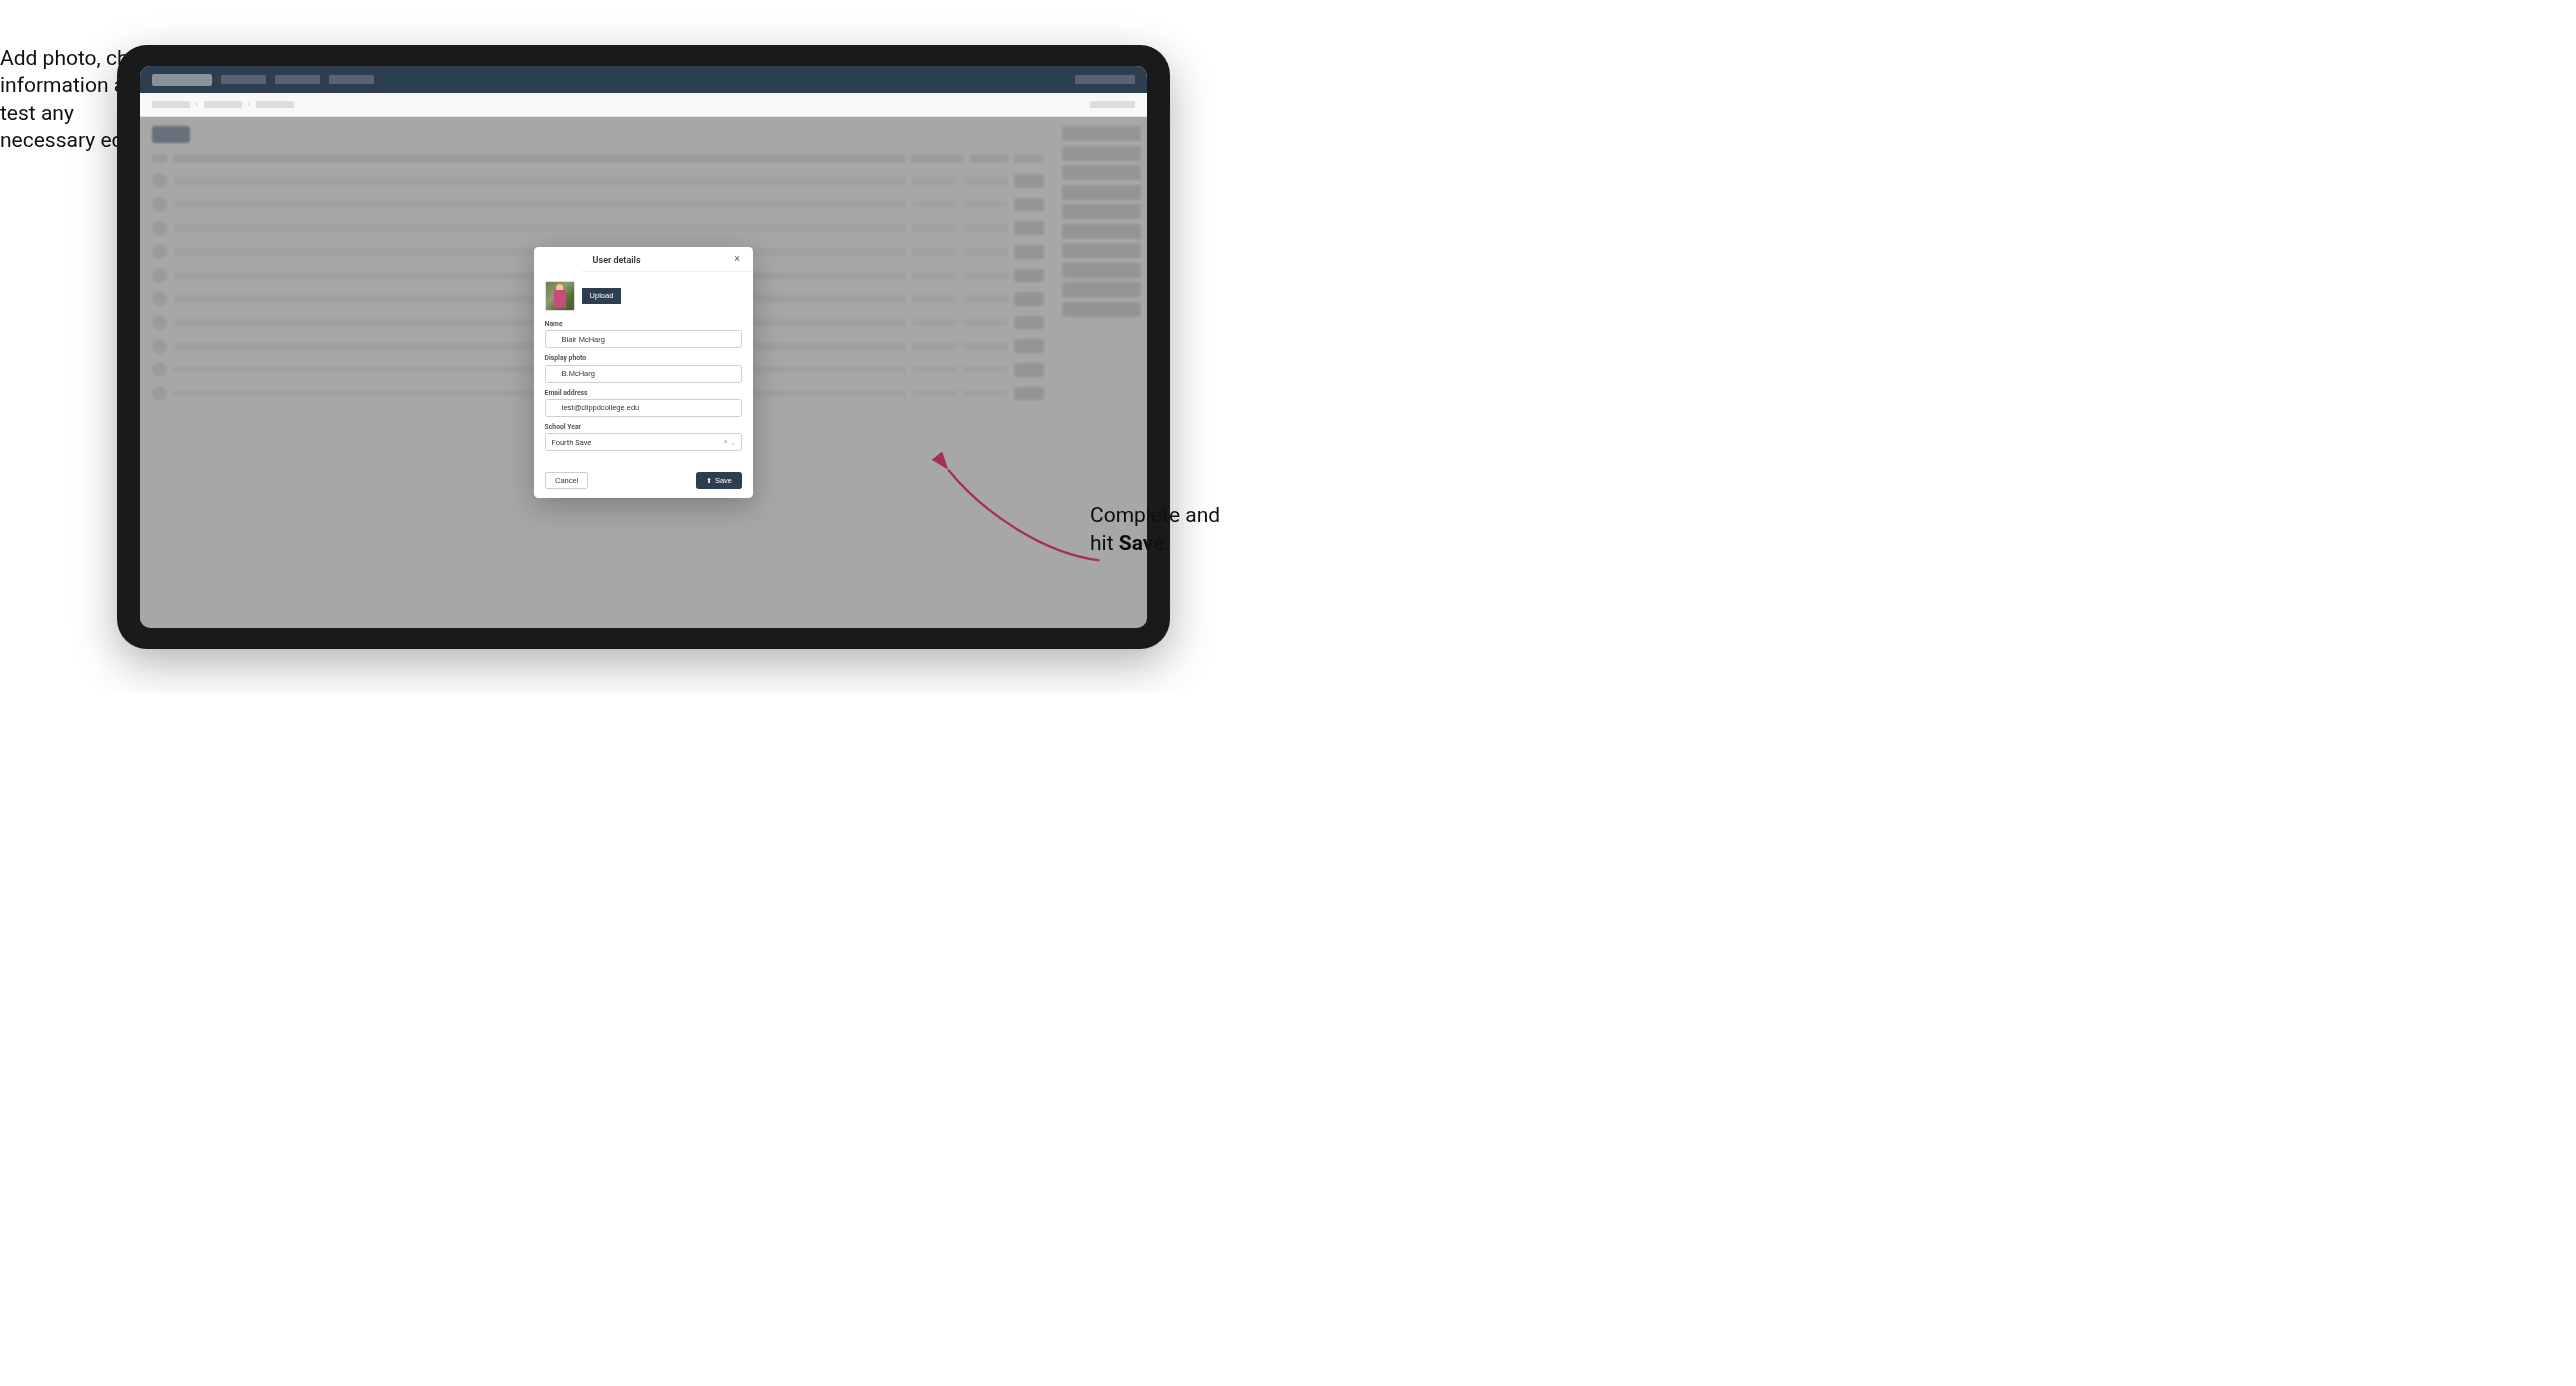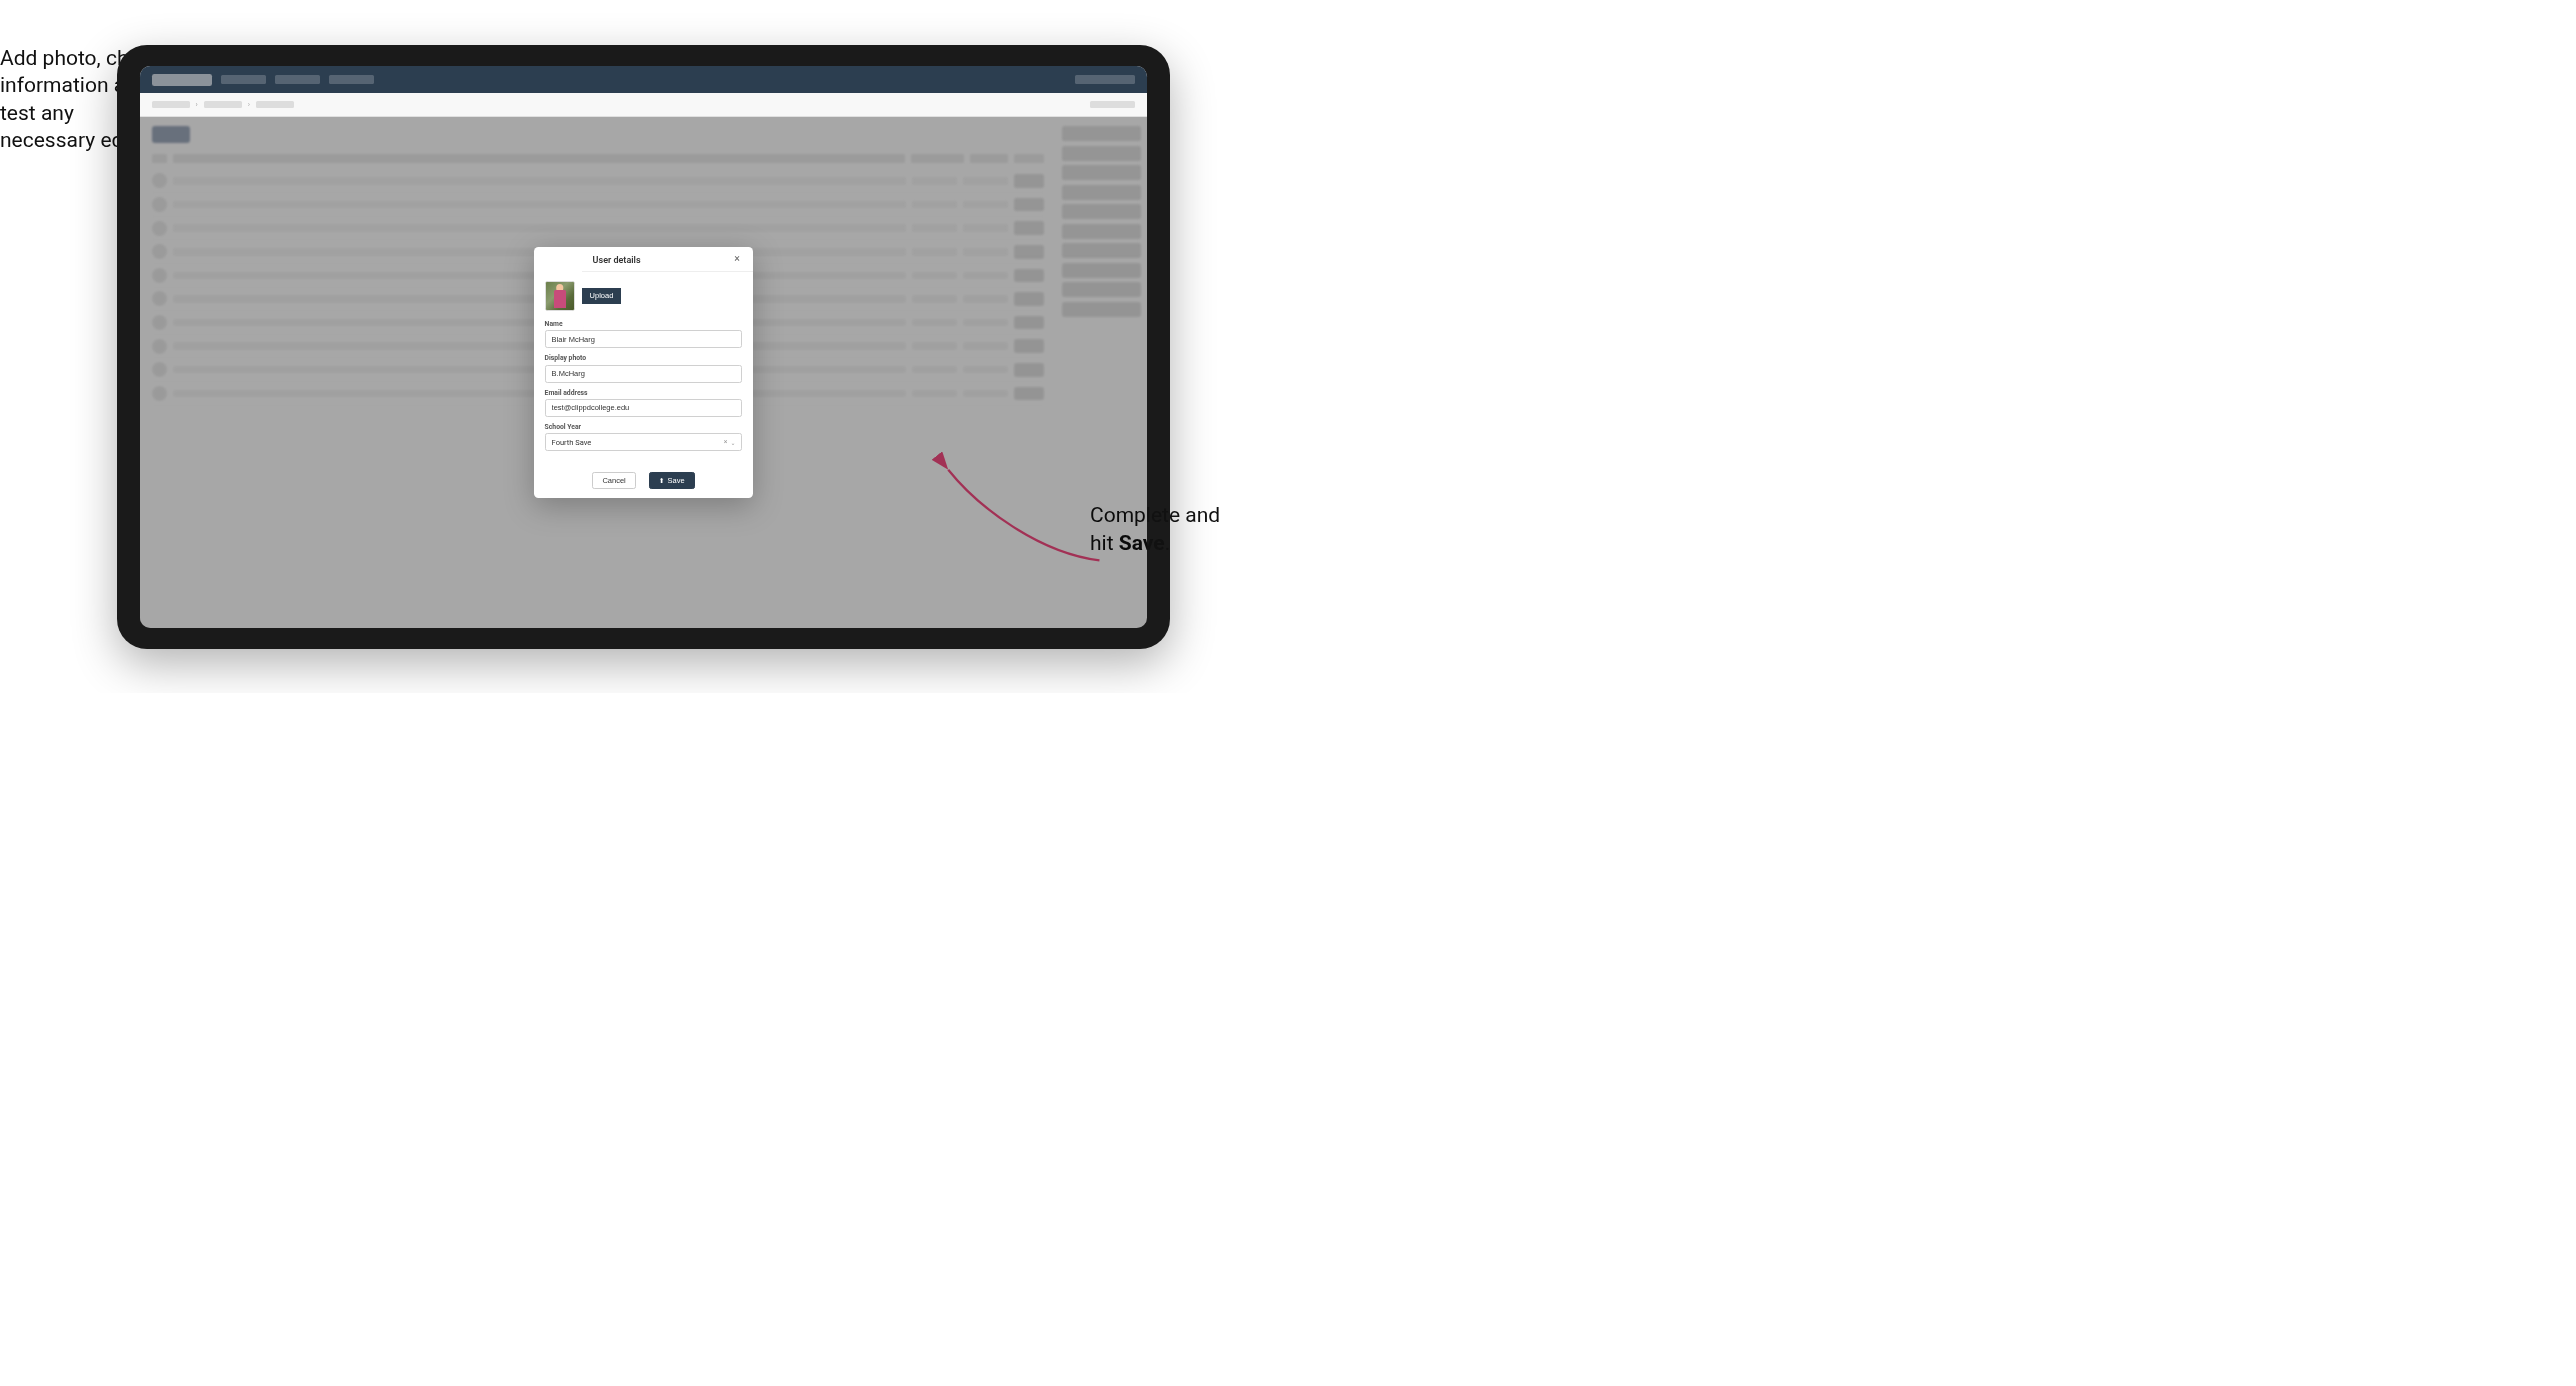--- a/index.html
+++ b/index.html
@@ -348,36 +348,36 @@
       color: #555;
       margin-bottom: 2.3px;
       font-weight: 700;
     }
 
     .form-input {
       width: 100%;
       height: 18px;
       border: 0.8px solid #d0d0d0;
       border-radius: 2.3px;
+      padding: 0 16px;
+      font-size: 7.5px;
+      color: #333;
+      background: #fff;
+      outline: none;
+    }
+
+    .school-year-field {
+      width: 100%;
+      height: 18px;
+      border: 0.8px solid #d0d0d0;
+      border-radius: 2.3px;
       padding: 0 6px;
       font-size: 7.5px;
       color: #333;
       background: #fff;
-      outline: none;
-    }
-
-    .school-year-field {
-      width: 100%;
-      height: 18px;
-      border: 0.8px solid #d0d0d0;
-      border-radius: 2.3px;
-      padding: 0 6px;
-      font-size: 7.5px;
-      color: #333;
-      background: #fff;
       display: flex;
       align-items: center;
       justify-content: space-between;
     }
 
     .school-year-controls {
       display: flex;
       align-items: center;
       gap: 3px;
     }
@@ -390,23 +390,23 @@
 
     .dropdown-arrow {
       font-size: 6px;
       color: #999;
       cursor: pointer;
     }
 
     
     .dialog-footer {
       display: flex;
-      justify-content: center;
+      justify-content: space-between;
       gap: 13px;
-      padding: 6px 26px 9px;
+      padding: 6px 11px 9px;
     }
 
     .btn-cancel {
       background: #fff;
       border: 0.8px solid #ccc;
       border-radius: 2.3px;
       padding: 3px 9px;
       font-size: 7.5px;
       cursor: pointer;
       color: #333;

